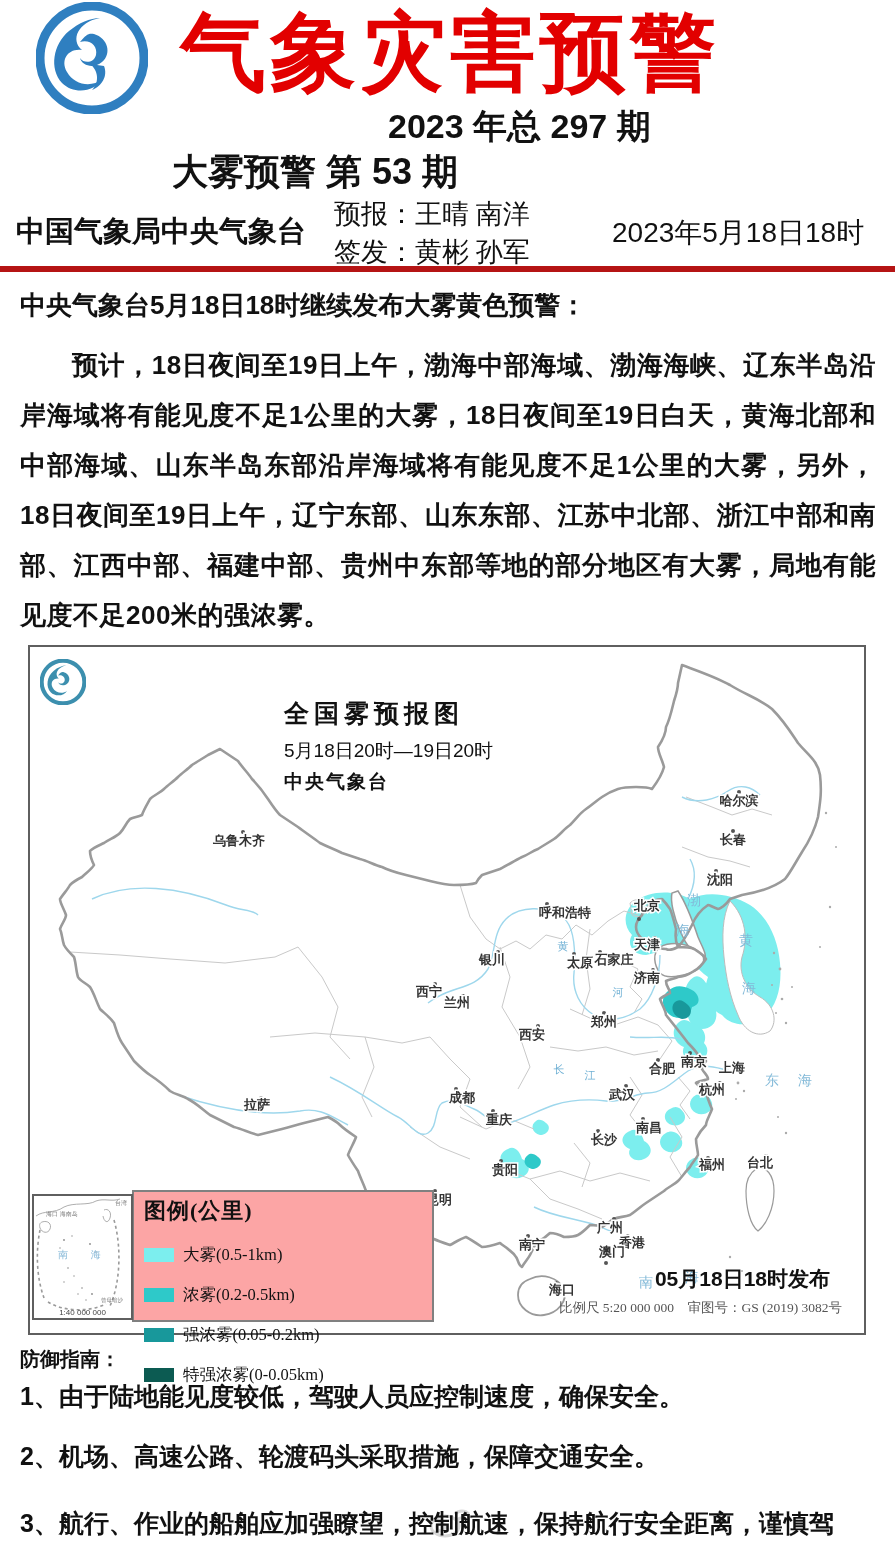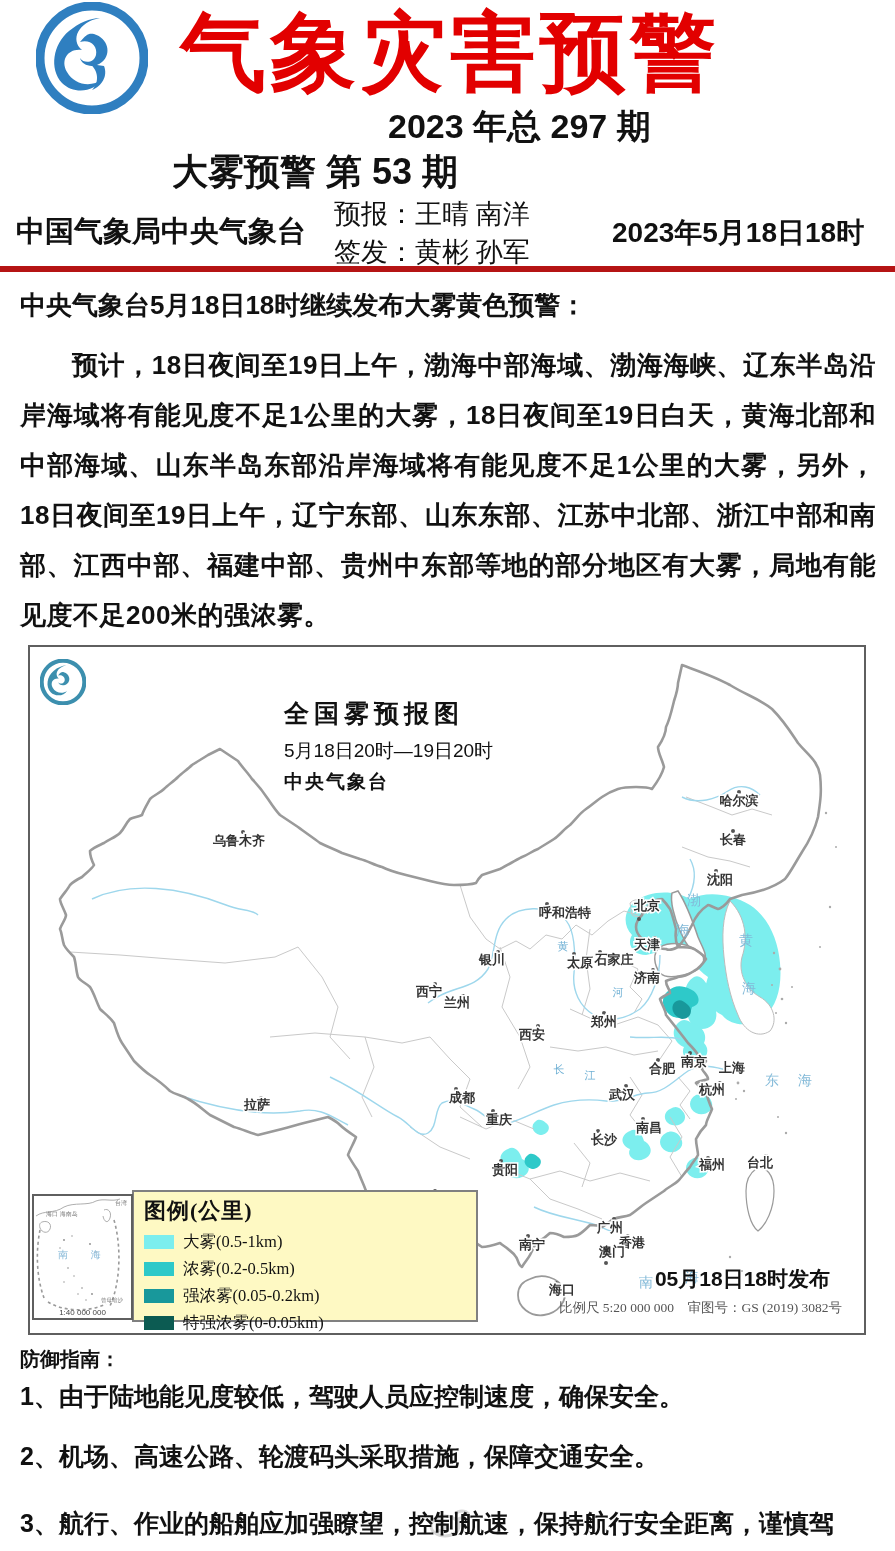--- a/index.html
+++ b/index.html
@@ -10,45 +10,45 @@
   
   .logo{left:36px;top:2px;width:112px;height:112px;}
   .main-title{left:180px;top:-4px;font-size:86px;font-weight:900;color:#e20000;
               letter-spacing:4px;line-height:112px;white-space:nowrap;}
   .issue-total{left:388px;top:104px;font-size:34px;font-weight:900;white-space:nowrap;}
   .issue-no{left:172px;top:148px;font-size:36px;font-weight:900;white-space:nowrap;}
   .agency{left:16px;top:212px;font-size:29px;font-family:"Liberation Serif",serif;
           font-weight:600;white-space:nowrap;}
   .forecaster{left:334px;top:196px;font-size:27px;font-family:"Liberation Serif",serif;white-space:nowrap;}
   .signer{left:334px;top:234px;font-size:27px;font-family:"Liberation Serif",serif;white-space:nowrap;}
-  .datetime{left:612px;top:214px;font-size:28px;font-weight:700;white-space:nowrap;}
+  .datetime{left:612px;top:214px;font-size:28px;font-weight:400;white-space:nowrap;}
   .red-line{left:0;top:266px;width:895px;height:6px;background:#b51414;}
 
   
   .headline{left:20px;top:288px;font-size:26px;font-weight:800;white-space:nowrap;}
   .body-par{left:20px;top:340px;width:856px;font-size:26px;line-height:50px;font-weight:600;
             text-align:justify;text-indent:2em;letter-spacing:.5px;}
 
   
   .map-box{left:28px;top:645px;width:838px;height:690px;border:2px solid #5f5f5f;
            box-sizing:border-box;background:#fff;}
   .map-logo{left:10px;top:12px;width:46px;height:46px;}
   .map-title-block{left:254px;top:50px;width:340px;text-align:left;
                    font-family:Liberation Sans, sans-serif;}
   .map-title{font-size:25px;font-weight:700;letter-spacing:5px;}
   .map-period{font-size:19px;margin-top:8px;}
   .map-source{font-size:19px;font-weight:700;margin-top:5px;letter-spacing:2px;}
   .issued{right:34px;top:618px;font-size:21px;font-weight:800;white-space:nowrap;}
   .scale-note{right:22px;top:652px;font-size:13.5px;color:#555;white-space:nowrap;
               font-family:"Liberation Serif",serif;}
 
-  .legend{left:102px;top:543px;width:346px;height:132px;border:2px solid #808080;
-          box-sizing:border-box;background:#fef9c3;padding:4px 10px 0 10px;}
+  .legend{left:102px;top:543px;width:302px;height:132px;border:2px solid #808080;
+          box-sizing:border-box;background:#fca5a5;padding:4px 10px 0 10px;}
   .legend-title{font-size:22px;font-weight:600;font-family:"Liberation Serif",serif;letter-spacing:1px;}
-  .legend-row{display:flex;align-items:center;margin-top:5px;}
+  .legend-row{display:flex;align-items:center;margin-top:18px;}
   .legend-swatch{width:30px;height:14px;margin-right:9px;flex:0 0 auto;}
   .legend-label{font-size:16.5px;font-family:"Liberation Serif",serif;white-space:nowrap;}
 
   .inset{left:2px;top:547px;width:101px;height:126px;border:2px solid #5f5f5f;
          box-sizing:border-box;background:#fff;}
   .inset-sea{left:24px;top:52px;font-size:10px;color:#85b8d8;letter-spacing:10px;white-space:nowrap;}
   .inset-city{left:12px;top:14px;font-size:6px;color:#777;white-space:nowrap;}
   .inset-tw{right:4px;top:3px;font-size:6px;color:#777;white-space:nowrap;}
   .inset-reef{right:8px;bottom:14px;font-size:5.5px;color:#777;white-space:nowrap;}
   .inset-scale{left:0;right:0;bottom:1px;text-align:center;font-size:8px;color:#444;white-space:nowrap;}

